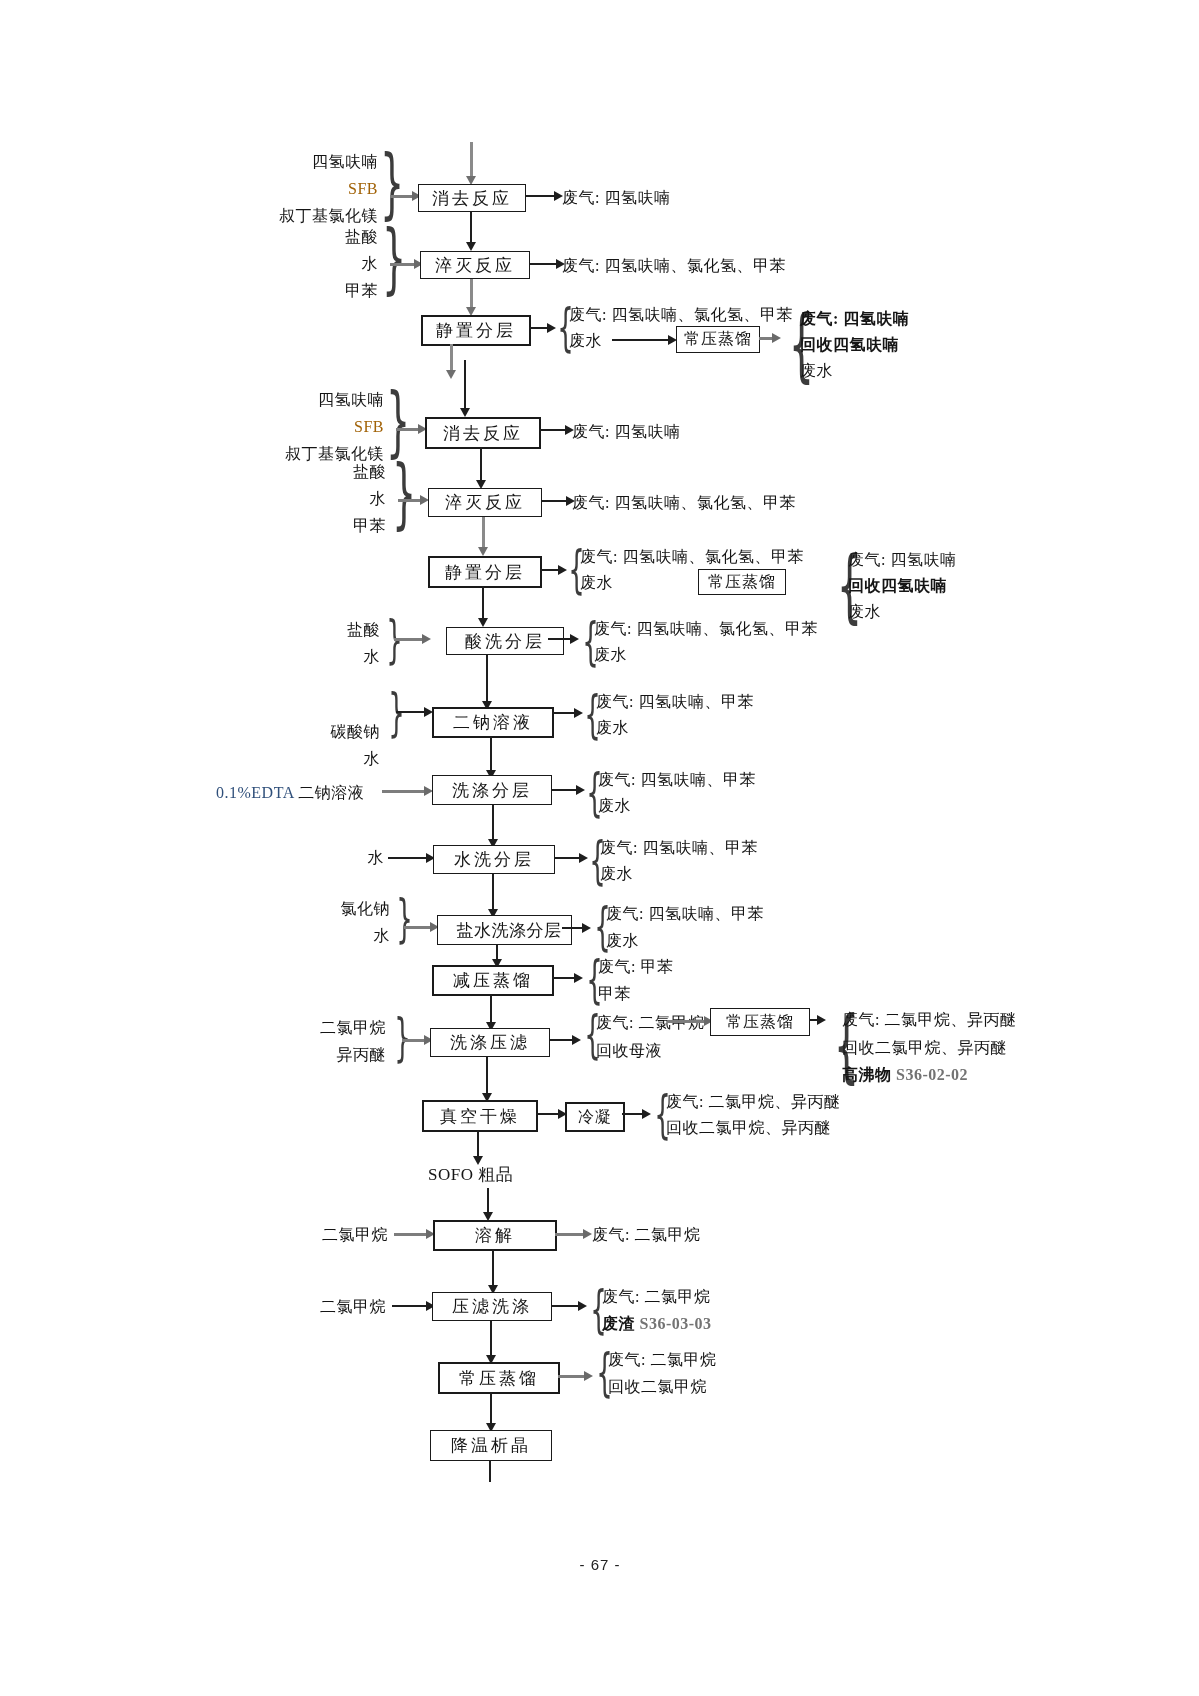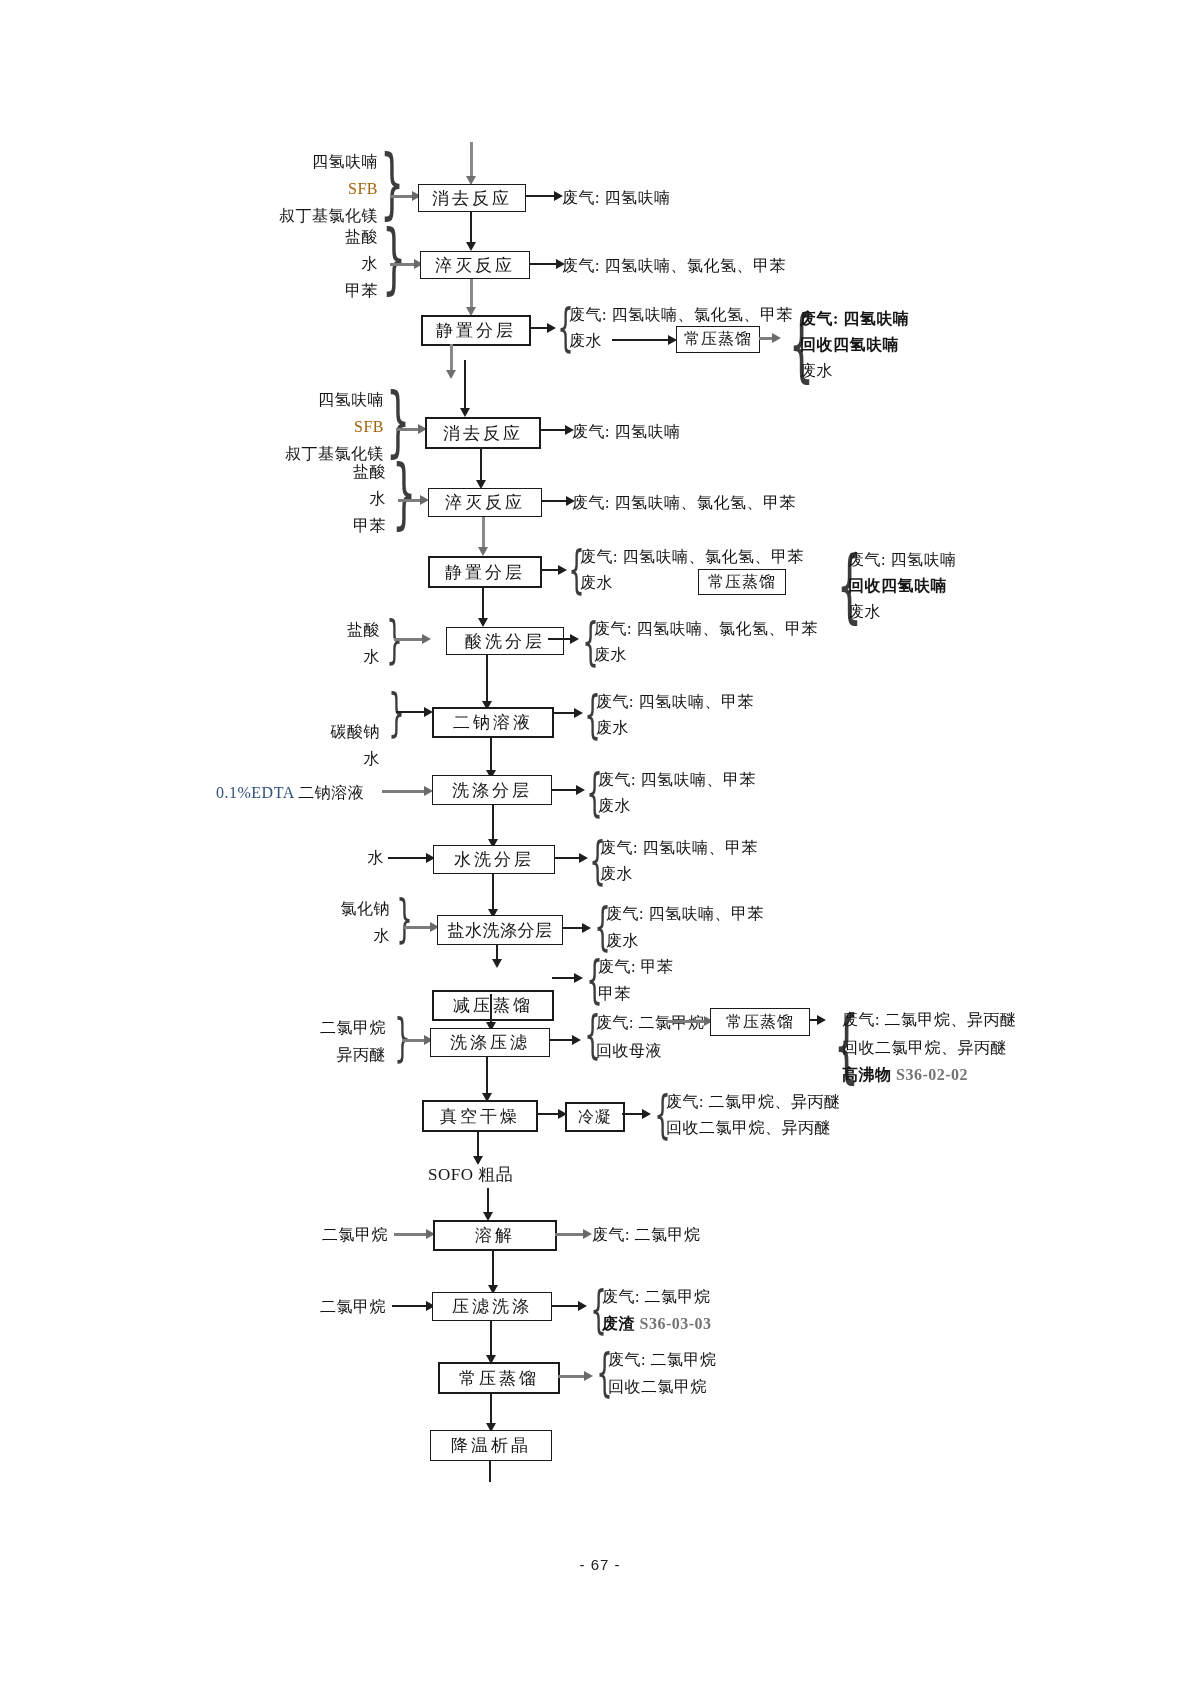--- a/index.html
+++ b/index.html
@@ -162,28 +162,28 @@
   <div class="t" style="left:600px;top:838px;">废气: 四氢呋喃、甲苯</div>
   <div class="t" style="left:600px;top:864px;">废水</div>
 
   <div class="arr-d" style="left:492px;top:874px;height:35px;"></div>
   <div class="grp" style="left:322px;top:895px;width:68px;">
     <div>氯化钠</div>
     <div>水</div>
   </div>
   <div class="br br-r" style="left:388px;top:894px;font-size:52px;"></div>
   <div class="arr-r gy" style="left:404px;top:926px;width:26px;"></div>
-  <div class="box tight" style="left:437px;top:915px;width:124px;height:28px;">盐水洗涤分层</div>
+  <div class="box tight" style="left:437px;top:915px;width:124px;height:28px;padding-left:9px;">盐水洗涤分层</div>
   <div class="arr-r" style="left:562px;top:927px;width:20px;"></div>
   <div class="br br-l" style="left:586px;top:902px;font-size:52px;"></div>
   <div class="t" style="left:606px;top:904px;">废气: 四氢呋喃、甲苯</div>
   <div class="t" style="left:606px;top:931px;">废水</div>
 
   <div class="arr-d" style="left:496px;top:945px;height:14px;"></div>
-  <div class="box b2" style="left:432px;top:965px;width:118px;height:27px;margin-top:25px;">减压蒸馏</div>
+  <div class="box b2" style="left:432px;top:965px;width:118px;height:27px;">减压蒸馏</div>
   <div class="arr-r" style="left:552px;top:977px;width:22px;"></div>
   <div class="br br-l" style="left:578px;top:955px;font-size:52px;"></div>
   <div class="t" style="left:598px;top:957px;">废气: 甲苯</div>
   <div class="t" style="left:598px;top:984px;">甲苯</div>
 
   <div class="arr-d" style="left:490px;top:994px;height:28px;"></div>
   <div class="grp" style="left:302px;top:1014px;width:84px;">
     <div>二氯甲烷</div>
     <div>异丙醚</div>
   </div>

